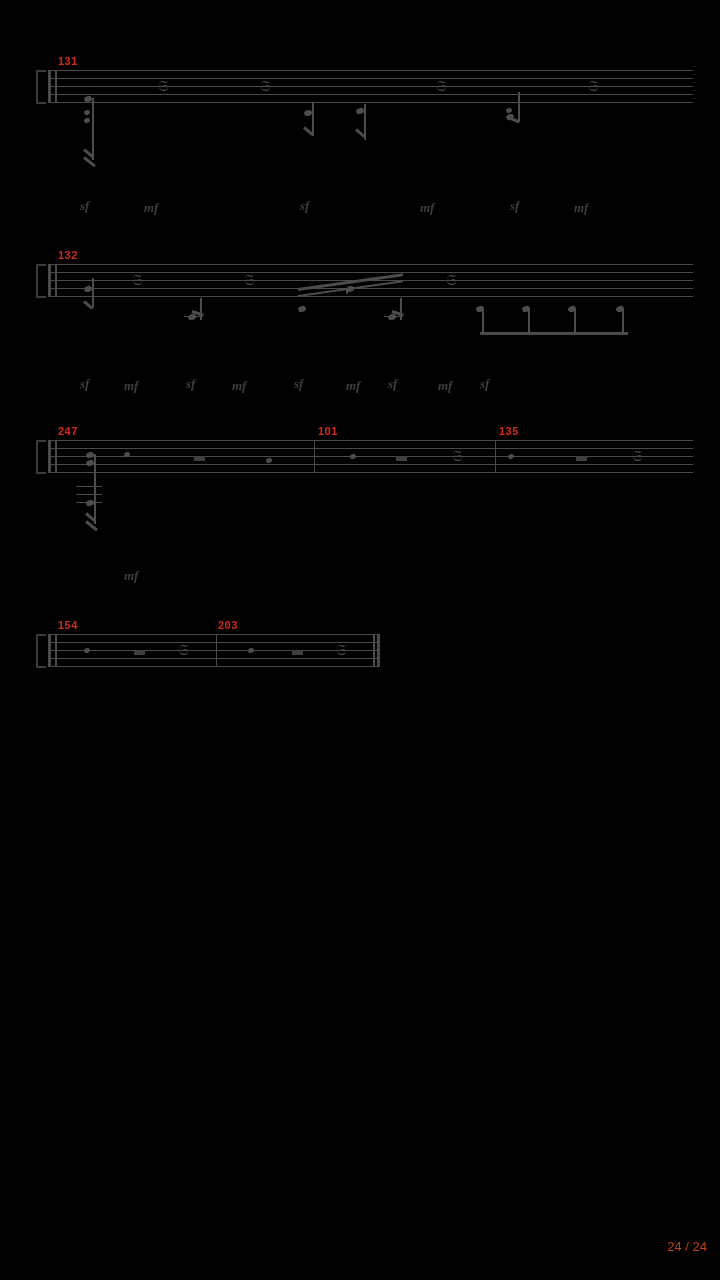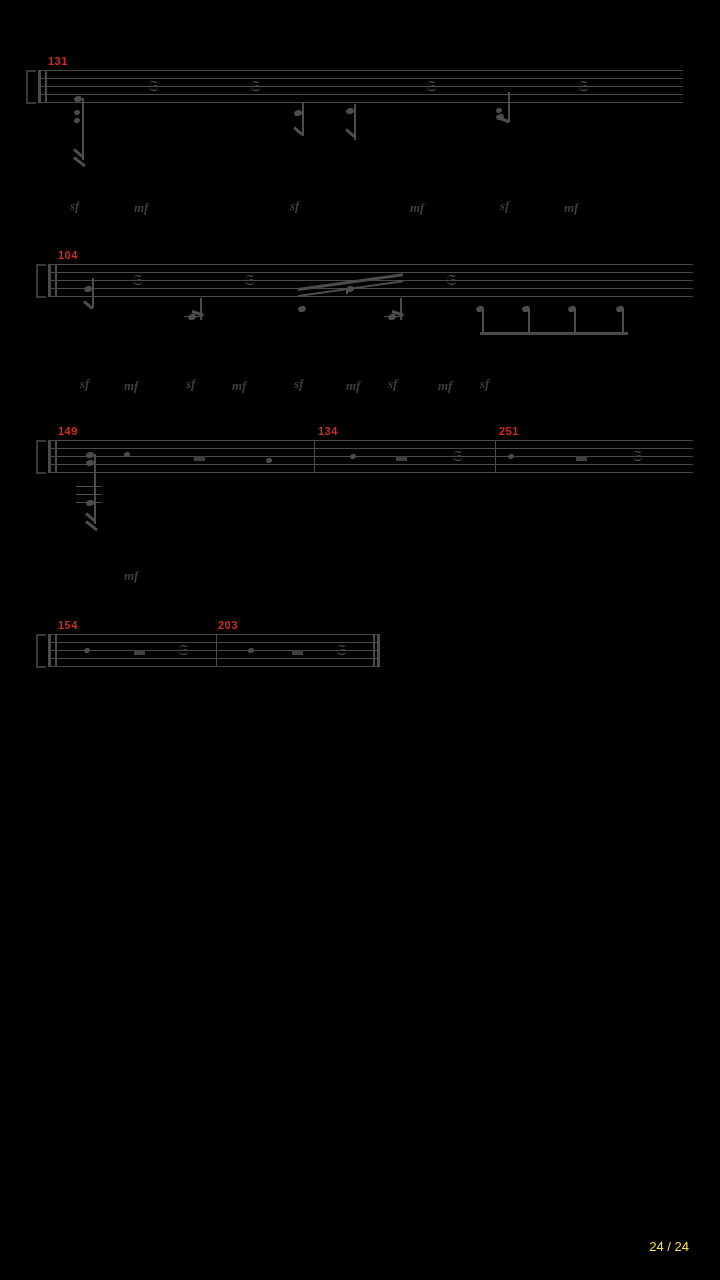--- a/index.html
+++ b/index.html
@@ -147,33 +147,33 @@
   
   .ledger {
     position: absolute;
     height: 1px;
     background: #4c4c4c;
   }
 
   
   .page-number {
     position: absolute;
-    right: 31px;
+    right: 13px;
     bottom: 26px;
-    color: #fde047;
+    color: #c2410c;
     font-family: "Liberation Sans", sans-serif;
     font-size: 13px;
   }
 </style>
 </head>
 <body>
 
 <div class="page">
 
-  <div class="system" style="top:70px; left:26px; width:645px; height:140px;text-align:center;">
+  <div class="system" style="top:70px; left:36px; width:645px; height:140px;text-align:center;">
 
     <div class="measure-number" style="left:22px; top:-15px;">131</div>
 
     <div class="bracket" style="height:34px; width:10px;"></div>
 
     <div class="staff" style="width:645px; height:33px;"></div>
 
     <div class="startbar" style="left:12px; height:33px;"></div>
 
     <div class="rest" style="left:122px; top:9px;">𝔖</div>
@@ -204,21 +204,21 @@
     <div class="dynamic" style="left:44px; top:128px;">sf</div>
     <div class="dynamic" style="left:108px; top:130px;">mf</div>
     <div class="dynamic" style="left:264px; top:128px;">sf</div>
     <div class="dynamic" style="left:384px; top:130px;">mf</div>
     <div class="dynamic" style="left:474px; top:128px;">sf</div>
     <div class="dynamic" style="left:538px; top:130px;">mf</div>
   </div>
 
   <div class="system" style="top:264px; left:36px; width:645px; height:140px;">
 
-    <div class="measure-number" style="left:22px; top:-15px;">104</div>
+    <div class="measure-number" style="left:22px; top:-15px;">132</div>
 
     <div class="bracket" style="height:34px; width:10px;"></div>
 
     <div class="staff" style="width:645px; height:33px;"></div>
 
     <div class="startbar" style="left:12px; height:33px;"></div>
 
     <div class="rest" style="left:96px; top:9px;">𝔖</div>
     <div class="rest" style="left:208px; top:9px;">𝔖</div>
     <div class="rest" style="left:410px; top:9px;">𝔖</div>
@@ -259,23 +259,23 @@
     <div class="dynamic" style="left:196px; top:114px;">mf</div>
     <div class="dynamic" style="left:258px; top:112px;">sf</div>
     <div class="dynamic" style="left:310px; top:114px;">mf</div>
     <div class="dynamic" style="left:352px; top:112px;">sf</div>
     <div class="dynamic" style="left:402px; top:114px;">mf</div>
     <div class="dynamic" style="left:444px; top:112px;">sf</div>
   </div>
 
   <div class="system" style="top:440px; left:36px; width:645px; height:160px;">
 
-    <div class="measure-number" style="left:22px; top:-15px;">149</div>
-    <div class="measure-number" style="left:282px; top:-15px;">134</div>
-    <div class="measure-number" style="left:463px; top:-15px;">251</div>
+    <div class="measure-number" style="left:22px; top:-15px;">247</div>
+    <div class="measure-number" style="left:282px; top:-15px;">101</div>
+    <div class="measure-number" style="left:463px; top:-15px;">135</div>
 
     <div class="bracket" style="height:34px; width:10px;"></div>
 
     <div class="staff" style="width:645px; height:33px;"></div>
 
     <div class="startbar" style="left:12px; height:33px;"></div>
 
     <div class="barline" style="left:278px; top:0; height:33px;"></div>
     <div class="barline" style="left:459px; top:0; height:33px;"></div>
 

